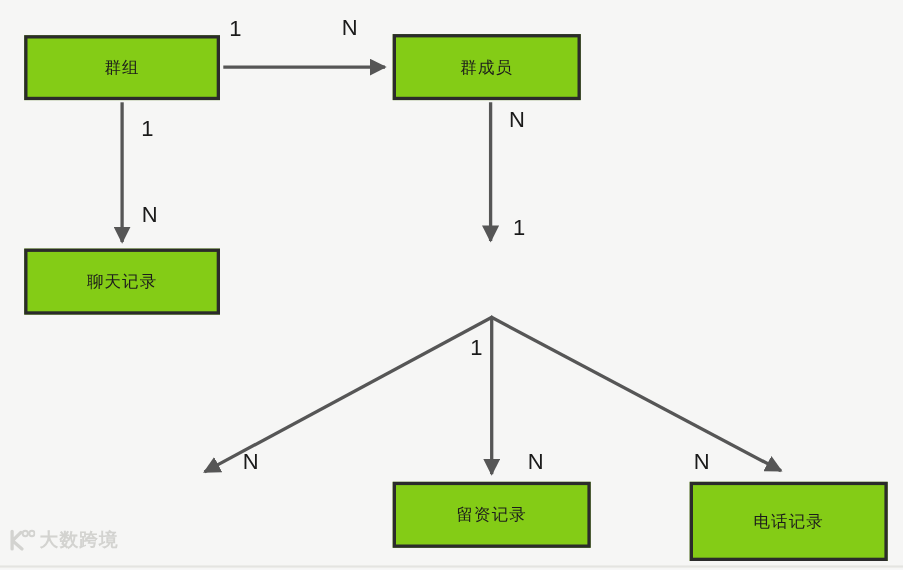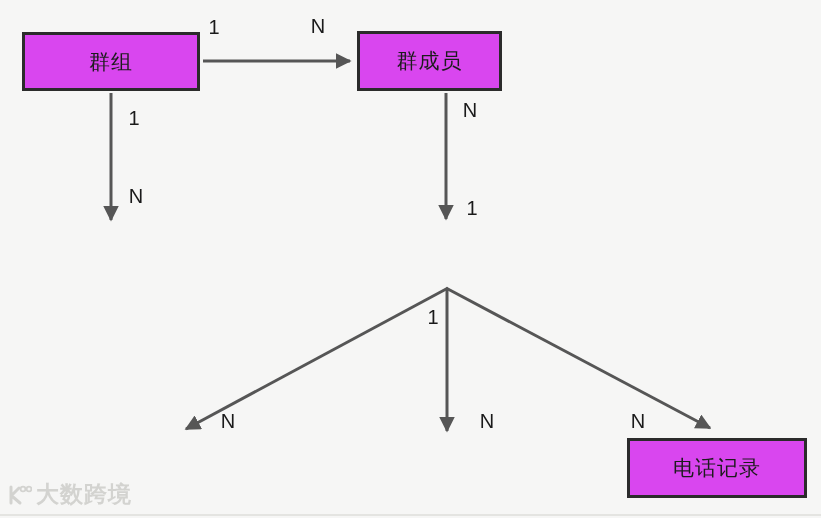--- a/index.html
+++ b/index.html
@@ -14,35 +14,35 @@
     overflow:hidden;
   }
   .arrow-layer{
     position:absolute;left:0;top:0;width:821px;height:518px;
     pointer-events:none;
   }
   .entity{
     position:absolute;
     box-sizing:border-box;
     border:3px solid #2b2b2b;
-    background:#d946ef;
+    background:#84cc16;
     display:flex;align-items:center;justify-content:center;
-    font-size:21px;color:#1c1c1c;
+    font-size:15px;color:#1c1c1c;
     letter-spacing:1px;
   }
   .card-label{
     position:absolute;
     font-size:20px;color:#1a1a1a;
     transform:translate(-50%,-50%);
     white-space:nowrap;
   }
   .watermark{
     position:absolute;left:6px;top:479px;
     display:flex;align-items:center;gap:4px;
-    color:#d3d3d0;font-size:23px;font-weight:bold;
+    color:#d3d3d0;font-size:17px;font-weight:bold;
     letter-spacing:1px;
     user-select:none;
   }
   .watermark svg{display:block;}
   .bottom-line{
     position:absolute;left:0;top:514px;width:821px;height:2px;
     background:#e4e4e1;
   }
 </style>
 </head>
@@ -65,27 +65,29 @@
 
     <line x1="448" y1="288" x2="186" y2="429" stroke="#565656" stroke-width="3" marker-end="url(#arrowhead)"></line>
 
     <line x1="447" y1="288" x2="447" y2="431" stroke="#565656" stroke-width="3" marker-end="url(#arrowhead)"></line>
 
     <line x1="446" y1="288" x2="710" y2="428" stroke="#565656" stroke-width="3" marker-end="url(#arrowhead)"></line>
   </svg>
 
   <div class="entity" style="left:22px;top:32px;width:178px;height:59px;">群组</div>
 
-  <div class="entity" style="left:357px;top:31px;width:145px;height:60px;">群成员</div>
+  <div class="entity" style="left:357px;top:31px;width:171px;height:60px;">群成员</div>
+
+  <div class="entity" style="left:22px;top:226px;width:178px;height:60px;">聊天记录</div>
 
 
 
+  <div class="entity" style="left:357px;top:438px;width:180px;height:60px;">留资记录</div>
 
-
-  <div class="entity" style="left:627px;top:438px;width:180px;height:60px;">电话记录</div>
+  <div class="entity" style="left:627px;top:438px;width:180px;height:72px;">电话记录</div>
 
   <span class="card-label" style="left:214px;top:27px;">1</span>
   <span class="card-label" style="left:318px;top:26px;">N</span>
 
   <span class="card-label" style="left:134px;top:118px;">1</span>
   <span class="card-label" style="left:136px;top:196px;">N</span>
 
   <span class="card-label" style="left:470px;top:110px;">N</span>
   <span class="card-label" style="left:472px;top:208px;">1</span>
 

